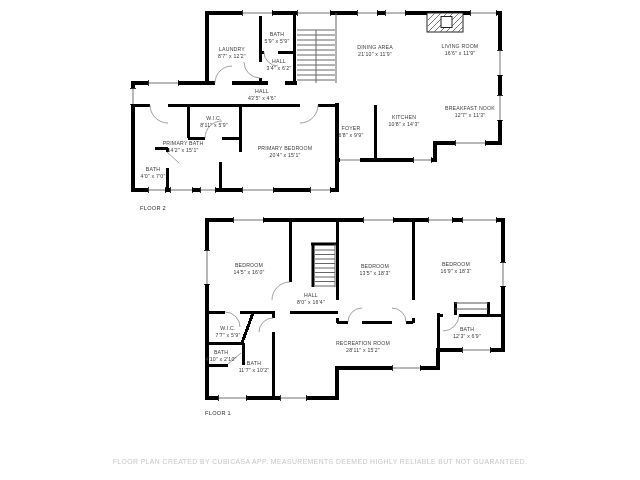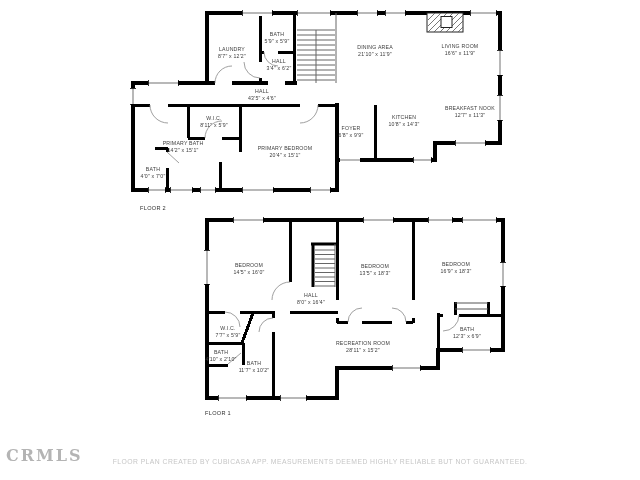--- a/index.html
+++ b/index.html
@@ -341,15 +341,14 @@
   <div class="room" style="left:363px;top:346px">
       <span class="nm">RECREATION ROOM</span>
       <span class="dm">28'11" x 15'2"</span>
     </div>
   <div class="room" style="left:467px;top:332px">
       <span class="nm">BATH</span>
       <span class="dm">12'3" x 6'9"</span>
     </div>
   <div class="floor-tag" style="left:205px;top:410px">FLOOR 1</div>
 
-  <div class="brand-logo">CRMLS</div>
   <div class="footer-note">FLOOR PLAN CREATED BY CUBICASA APP. MEASUREMENTS DEEMED HIGHLY RELIABLE BUT NOT GUARANTEED.</div>
 </div>
 
 </body></html>

